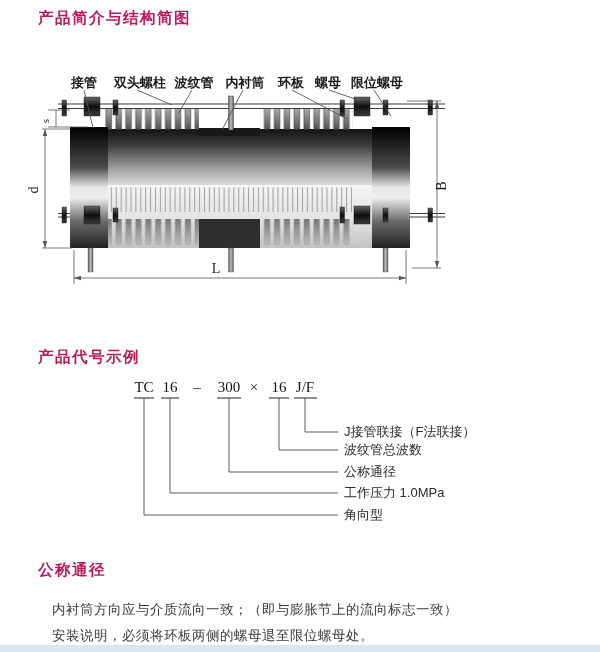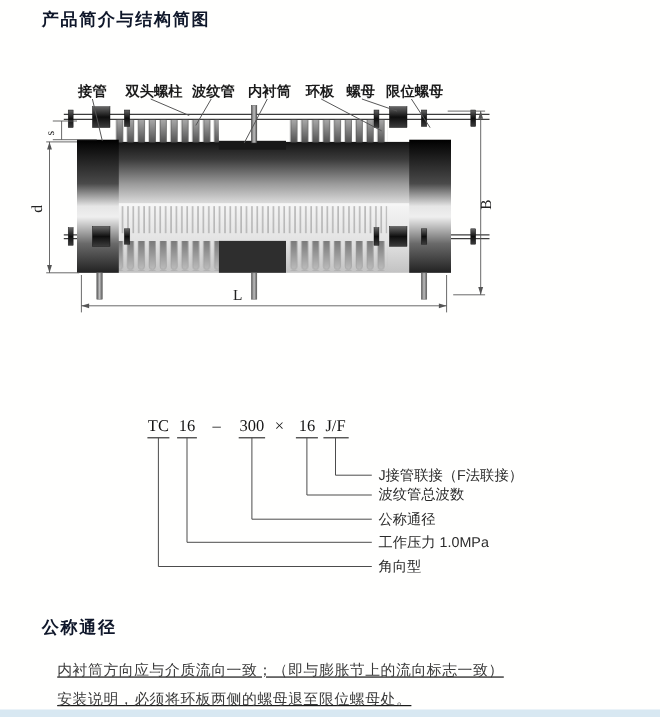--- a/index.html
+++ b/index.html
@@ -1,42 +1,43 @@
 <!DOCTYPE html>
 <html><head>
 <meta charset="utf-8">
 <style>
   html,body{margin:0;padding:0;background:#ffffff;}
   .page{
     position:relative;width:600px;height:652px;background:#fffffe;
     overflow:hidden;font-family:"Liberation Sans",sans-serif;
   }
   .sec-title{
-    position:absolute;left:38px;color:#0f172a;font-weight:bold;
+    position:absolute;left:38px;color:#be185d;font-weight:bold;
     font-size:15.5px;letter-spacing:1.5px;
   }
-  .install-text{position:absolute;left:52px;top:597px;width:480px;text-decoration:underline;}
+  .install-text{position:absolute;left:52px;top:597px;width:480px;}
   .para-line{
     font-size:13.5px;color:#3a3a3a;line-height:25.5px;letter-spacing:0.5px;
     font-weight:500;
   }
   .bottom-strip{position:absolute;left:0;bottom:0;width:600px;height:7px;background:#d8e8f2;}
   svg{position:absolute;left:0;top:0;}
   .plabel{font:600 13px "Liberation Sans",sans-serif;fill:#1b1b1b;}
   .dim{font:14px "Liberation Serif",serif;fill:#222;}
   .dims{font:11px "Liberation Serif",serif;fill:#222;}
   .code{font:15px "Liberation Serif",serif;fill:#141414;}
   .callout{font:13px "Liberation Sans",sans-serif;fill:#2b2b2b;font-weight:500;}
 </style>
 </head>
 <body>
 
 <div class="page">
 
   <div class="sec-title" style="top:8px">产品简介与结构简图</div>
+  <div class="sec-title" style="top:347px">产品代号示例</div>
   <div class="sec-title" style="top:560px">公称通径</div>
 
   <svg width="600" height="652" viewBox="0 0 600 652">
     <defs>
       <linearGradient id="bodyGrad" x1="0" y1="0" x2="0" y2="1">
         <stop offset="0" stop-color="#141414"></stop>
           <stop offset="0.28" stop-color="#3a3a3a"></stop>
         <stop offset="0.68" stop-color="#9a9a9a"></stop>
           <stop offset="1" stop-color="#dcdcdc"></stop>
       </linearGradient>

